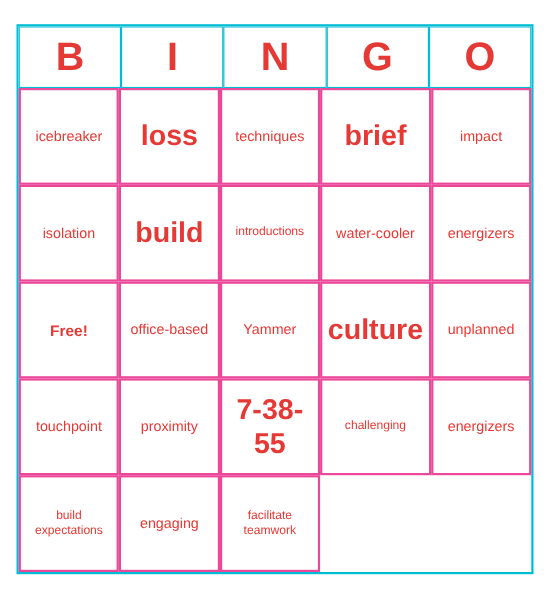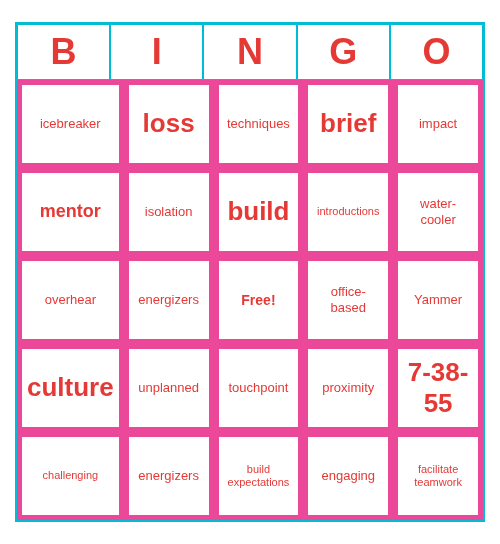--- a/index.html
+++ b/index.html
@@ -28,21 +28,21 @@
       font-weight: bold;
       color: #e53935;
       padding: 6px 0;
       border: 1px solid #00bcd4;
     }
     .bingo-grid {
       display: grid;
       grid-template-columns: repeat(5, 1fr);
     }
     .bingo-cell {
-      border: 5px solid #ec4899;
+      border: 2px solid #ec4899;
       min-height: 88px;
       display: flex;
       align-items: center;
       justify-content: center;
       text-align: center;
       padding: 4px 5px;
       color: #e53935;
     }
     .bingo-cell span {
       display: block;
@@ -79,36 +79,30 @@
       <div class="bingo-cell">
         <span class="size-sm">techniques</span>
       </div>
       <div class="bingo-cell">
         <span class="size-lg">brief</span>
       </div>
       <div class="bingo-cell">
         <span class="size-sm">impact</span>
       </div>
       <div class="bingo-cell">
-        <span class="size-md">mentor</span>
-      </div>
-      <div class="bingo-cell">
         <span class="size-sm">isolation</span>
       </div>
       <div class="bingo-cell">
         <span class="size-lg">build</span>
       </div>
       <div class="bingo-cell">
         <span class="size-xs">introductions</span>
       </div>
       <div class="bingo-cell">
         <span class="size-sm">water-cooler</span>
-      </div>
-      <div class="bingo-cell">
-        <span class="size-sm">overhear</span>
       </div>
       <div class="bingo-cell">
         <span class="size-sm">energizers</span>
       </div>
       <div class="bingo-cell">
         <span class="free-cell" style="font-size: 14px; font-weight: bold;">Free!</span>
       </div>
       <div class="bingo-cell">
         <span class="size-sm">office-based</span>
       </div>

